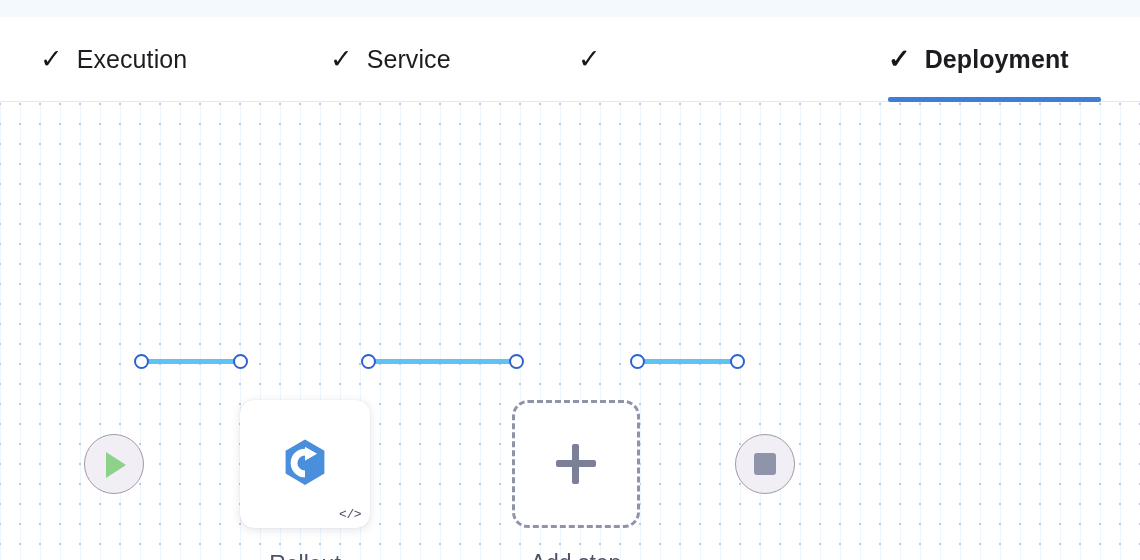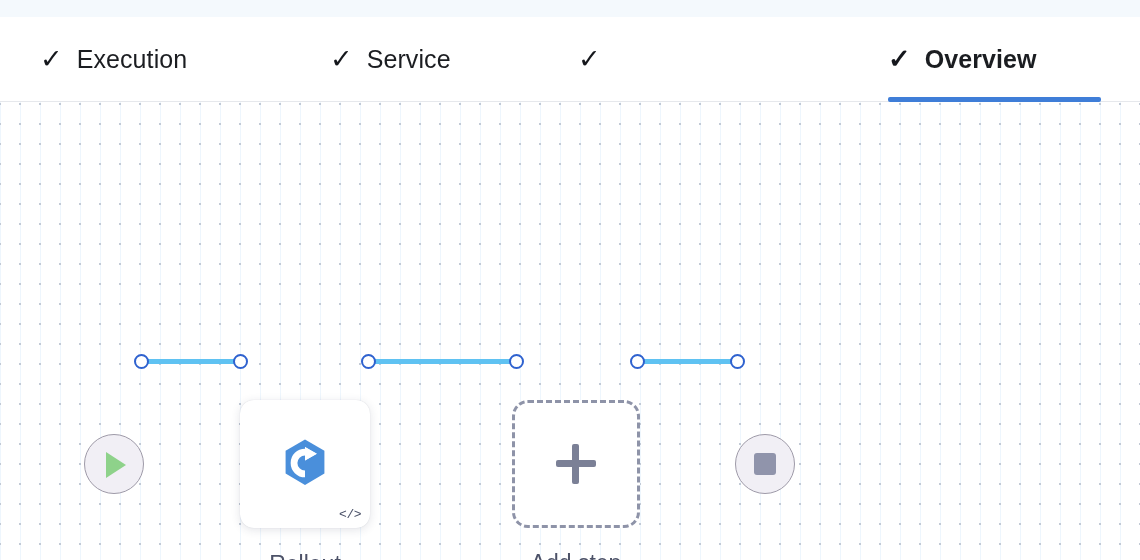--- a/index.html
+++ b/index.html
@@ -226,21 +226,21 @@
     <span class="check">✓</span>
     <span class="tab-label">Service</span>
   </div>
 
   <div class="tab" style="left:578px;">
     <span class="check">✓</span>
   </div>
 
   <div class="tab active" style="left:888px; width:213px;">
     <span class="check">✓</span>
-    <span class="tab-label">Overview</span>
+    <span class="tab-label">Deployment</span>
     <span class="tab-underline"></span>
   </div>
 
 </div>
 
 <div id="canvas">
 
   <div class="edge" style="left:140px; top:257px; width:105px;"></div>
   <div class="port" style="left:134px; top:252px;"></div>
   <div class="port" style="left:233px; top:252px;"></div>

